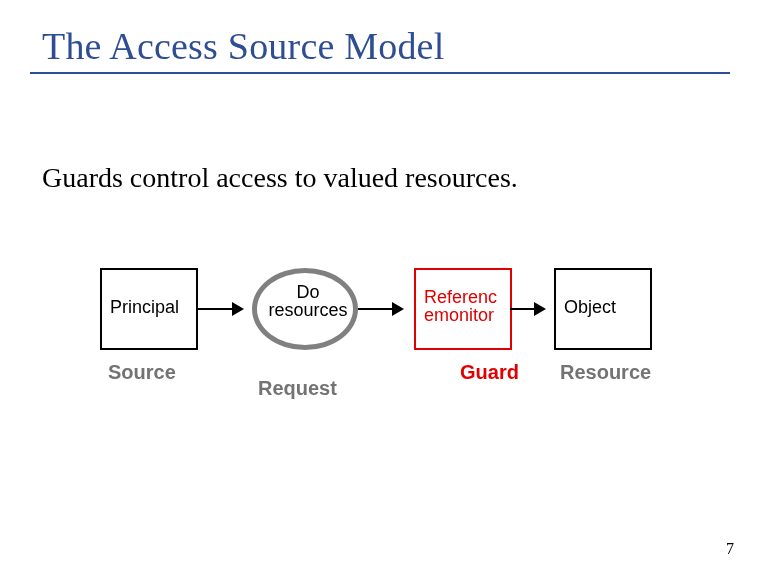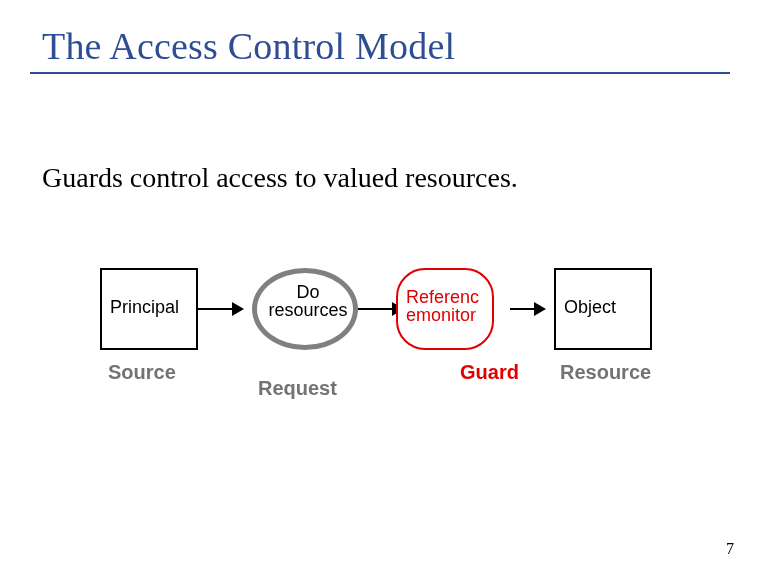--- a/index.html
+++ b/index.html
@@ -129,39 +129,39 @@
     font-size: 16px;
     color: #000;
     font-family: "Times New Roman", Times, serif;
   }
 </style>
 </head>
 <body>
 
 <div class="slide">
 
-  <div class="title">The Access Control Model</div>
+  <div class="title">The Access Source Model</div>
   <div class="title-rule"></div>
 
   <div class="subtitle">Guards control access to valued resources.</div>
 
   <div class="diagram">
 
     <div class="node-box" style="left:0px;">
       <div class="node-text">Principal</div>
     </div>
 
     <div class="arrow" style="left:98px; width:44px;"></div>
 
     <div class="ellipse"></div>
     <div class="ellipse-text">Do resources</div>
 
     <div class="arrow" style="left:258px; width:44px;"></div>
 
-    <div class="node-box red" style="left:296px;border-radius:29px;">
+    <div class="node-box red" style="left:314px;">
       <div class="node-text red" style="top:18px;">Referencemonitor</div>
     </div>
 
     <div class="arrow" style="left:410px; width:34px;"></div>
 
     <div class="node-box" style="left:454px;padding-left:22px;">
       <div class="node-text">Object</div>
     </div>
 
     <div class="label" style="left:8px;">Source</div>

